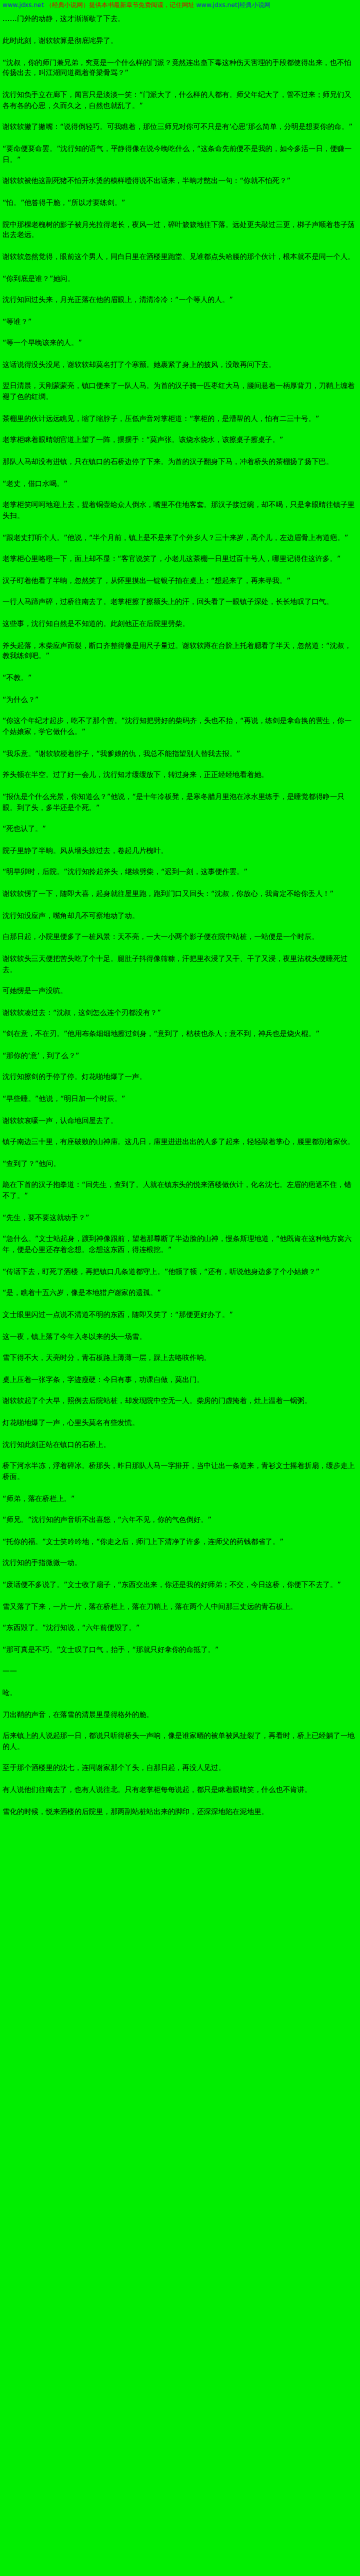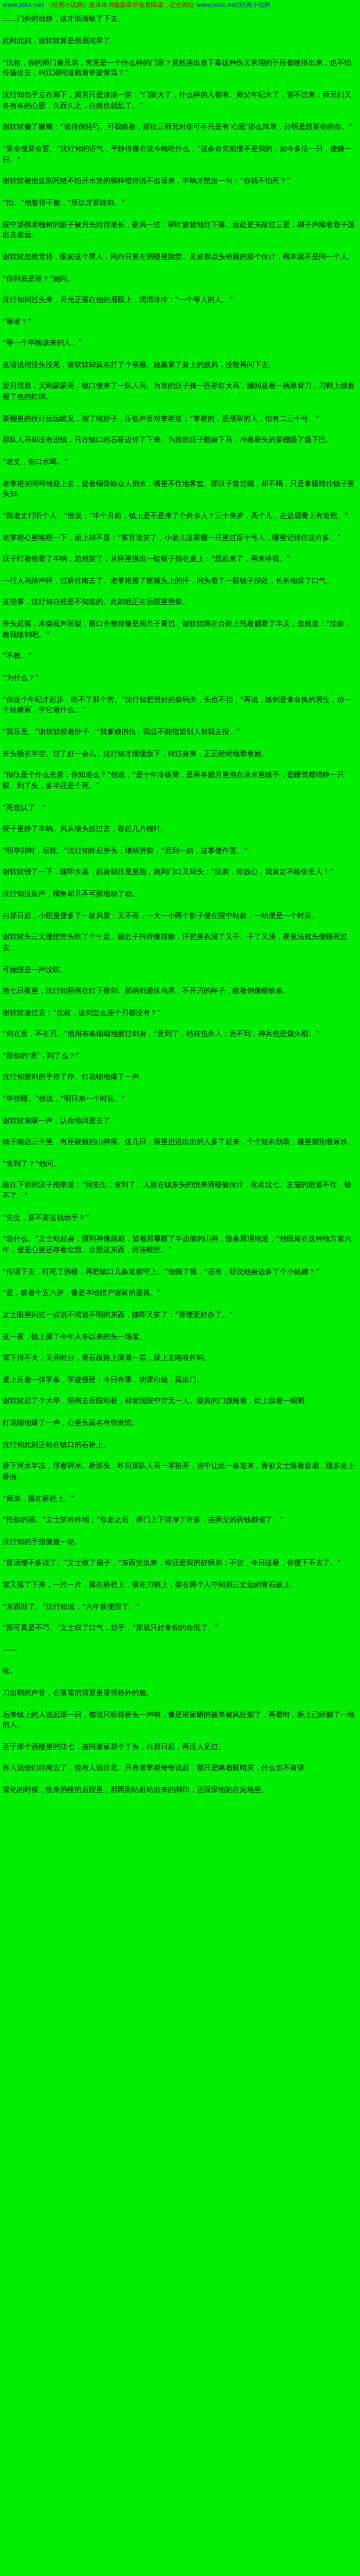--- a/index.html
+++ b/index.html
@@ -56,20 +56,21 @@
       <p>“怕。”他答得干脆，“所以才要练剑。”</p>
       <p>院中那棵老槐树的影子被月光拉得老长，夜风一过，碎叶簌簌地往下落。远处更夫敲过三更，梆子声顺着巷子荡出去老远。</p>
       <p>谢软软忽然觉得，眼前这个男人，同白日里在酒楼里跑堂、见谁都点头哈腰的那个伙计，根本就不是同一个人。</p>
       <p>“你到底是谁？”她问。</p>
       <p>沈行知回过头来，月光正落在他的眉眼上，清清冷冷：“一个等人的人。”</p>
       <p>“等谁？”</p>
       <p>“等一个早晚该来的人。”</p>
       <p>这话说得没头没尾，谢软软却莫名打了个寒颤。她裹紧了身上的披风，没敢再问下去。</p>
       <p>翌日清晨，天刚蒙蒙亮，镇口便来了一队人马。为首的汉子骑一匹枣红大马，腰间悬着一柄厚背刀，刀鞘上缠着褪了色的红绸。</p>
       <p>茶棚里的伙计远远瞧见，缩了缩脖子，压低声音对掌柜道：“掌柜的，是漕帮的人，怕有二三十号。”</p>
+      <p>老掌柜眯着眼睛朝官道上望了一阵，摆摆手：“莫声张。该烧水烧水，该擦桌子擦桌子。”</p>
       <p>那队人马却没有进镇，只在镇口的石桥边停了下来。为首的汉子翻身下马，冲着桥头的茶棚扬了扬下巴。</p>
       <p>“老丈，借口水喝。”</p>
       <p>老掌柜笑呵呵地迎上去，提着铜壶给众人倒水，嘴里不住地客套。那汉子接过碗，却不喝，只是拿眼睛往镇子里头扫。</p>
       <p>“跟老丈打听个人。”他说，“半个月前，镇上是不是来了个外乡人？三十来岁，高个儿，左边眉骨上有道疤。”</p>
       <p>老掌柜心里咯噔一下，面上却不显：“客官说笑了，小老儿这茶棚一日里过百十号人，哪里记得住这许多。”</p>
       <p>汉子盯着他看了半晌，忽然笑了，从怀里摸出一锭银子拍在桌上：“想起来了，再来寻我。”</p>
       <p>一行人马蹄声碎，过桥往南去了。老掌柜擦了擦额头上的汗，回头看了一眼镇子深处，长长地叹了口气。</p>
       <p>这些事，沈行知自然是不知道的。此刻他正在后院里劈柴。</p>
       <p>斧头起落，木柴应声而裂，断口齐整得像是用尺子量过。谢软软蹲在台阶上托着腮看了半天，忽然道：“沈叔，教我练剑吧。”</p>
       <p>“不教。”</p>
@@ -79,43 +80,43 @@
       <p>斧头顿在半空。过了好一会儿，沈行知才缓缓放下，转过身来，正正经经地看着她。</p>
       <p>“报仇是个什么光景，你知道么？”他说，“是十年冷板凳，是寒冬腊月里泡在冰水里练手，是睡觉都得睁一只眼。到了头，多半还是个死。”</p>
       <p>“死也认了。”</p>
       <p>院子里静了半晌。风从墙头掠过去，卷起几片槐叶。</p>
       <p>“明早卯时，后院。”沈行知拎起斧头，继续劈柴，“迟到一刻，这事便作罢。”</p>
       <p>谢软软愣了一下，随即大喜，起身就往屋里跑，跑到门口又回头：“沈叔，你放心，我肯定不给你丢人！”</p>
       <p>沈行知没应声，嘴角却几不可察地动了动。</p>
       <p>自那日起，小院里便多了一桩风景：天不亮，一大一小两个影子便在院中站桩，一站便是一个时辰。</p>
       <p>谢软软头三天便把苦头吃了个十足。腿肚子抖得像筛糠，汗把里衣浸了又干、干了又浸，夜里沾枕头便睡死过去。</p>
       <p>可她愣是一声没吭。</p>
-      <p>第七日夜里，沈行知照例在灯下擦剑。那柄剑通体乌黑，不开刃的样子，瞧着倒像根铁条。</p>
       <p>谢软软凑过去：“沈叔，这剑怎么连个刃都没有？”</p>
       <p>“剑在意，不在刃。”他用布条细细地擦过剑身，“意到了，枯枝也杀人；意不到，神兵也是烧火棍。”</p>
       <p>“那你的‘意’，到了么？”</p>
       <p>沈行知擦剑的手停了停。灯花啪地爆了一声。</p>
       <p>“早些睡。”他说，“明日加一个时辰。”</p>
       <p>谢软软哀嚎一声，认命地回屋去了。</p>
-      <p>镇子南边三十里，有座破败的山神庙。这几日，庙里进进出出的人多了起来，个个短衣劲装，腰里都别着家伙。</p>
+      <p>镇子南边三十里，有座破败的山神庙。这几日，庙里进进出出的人多了起来，轻轻敲着掌心，腰里都别着家伙。</p>
       <p>“查到了？”他问。</p>
       <p>跪在下首的汉子抱拳道：“回先生，查到了。人就在镇东头的悦来酒楼做伙计，化名沈七。左眉的疤遮不住，错不了。”</p>
       <p>“先生，要不要这就动手？”</p>
       <p>“急什么。”文士站起身，踱到神像跟前，望着那尊断了半边脸的山神，慢条斯理地道，“他既肯在这种地方窝六年，便是心里还存着念想。念想这东西，得连根挖。”</p>
       <p>“传话下去，盯死了酒楼，再把镇口几条道都守上。”他顿了顿，“还有，听说他身边多了个小姑娘？”</p>
       <p>“是，瞧着十五六岁，像是本地猎户谢家的遗孤。”</p>
       <p>文士眼里闪过一点说不清道不明的东西，随即又笑了：“那便更好办了。”</p>
       <p>这一夜，镇上落了今年入冬以来的头一场雪。</p>
       <p>雪下得不大，天亮时分，青石板路上薄薄一层，踩上去咯吱作响。</p>
       <p>桌上压着一张字条，字迹瘦硬：今日有事，功课自做，莫出门。</p>
       <p>谢软软起了个大早，照例去后院站桩，却发现院中空无一人。柴房的门虚掩着，灶上温着一锅粥。</p>
       <p>灯花啪地爆了一声，心里头莫名有些发慌。</p>
       <p>沈行知此刻正站在镇口的石桥上。</p>
       <p>桥下河水半冻，浮着碎冰。桥那头，昨日那队人马一字排开，当中让出一条道来，青衫文士摇着折扇，缓步走上桥面。</p>
       <p>“师弟，落在桥栏上。”</p>
+      <p>“师兄。”沈行知的声音听不出喜怒，“六年不见，你的气色倒好。”</p>
       <p>“托你的福。”文士笑吟吟地，“你走之后，师门上下清净了许多，连师父的药钱都省了。”</p>
       <p>沈行知的手指微微一动。</p>
       <p>“废话便不多说了。”文士收了扇子，“东西交出来，你还是我的好师弟；不交，今日这桥，你便下不去了。”</p>
       <p>雪又落了下来，一片一片，落在桥栏上，落在刀鞘上，落在两个人中间那三丈远的青石板上。</p>
       <p>“东西毁了。”沈行知说，“六年前便毁了。”</p>
       <p>“那可真是不巧。”文士叹了口气，抬手，“那就只好拿你的命抵了。”</p>
       <p>——</p>
       <p>呛。</p>
       <p>刀出鞘的声音，在落雪的清晨里显得格外的脆。</p>
       <p>后来镇上的人说起那一日，都说只听得桥头一声响，像是谁家晒的被单被风扯裂了，再看时，桥上已经躺了一地的人。</p>

